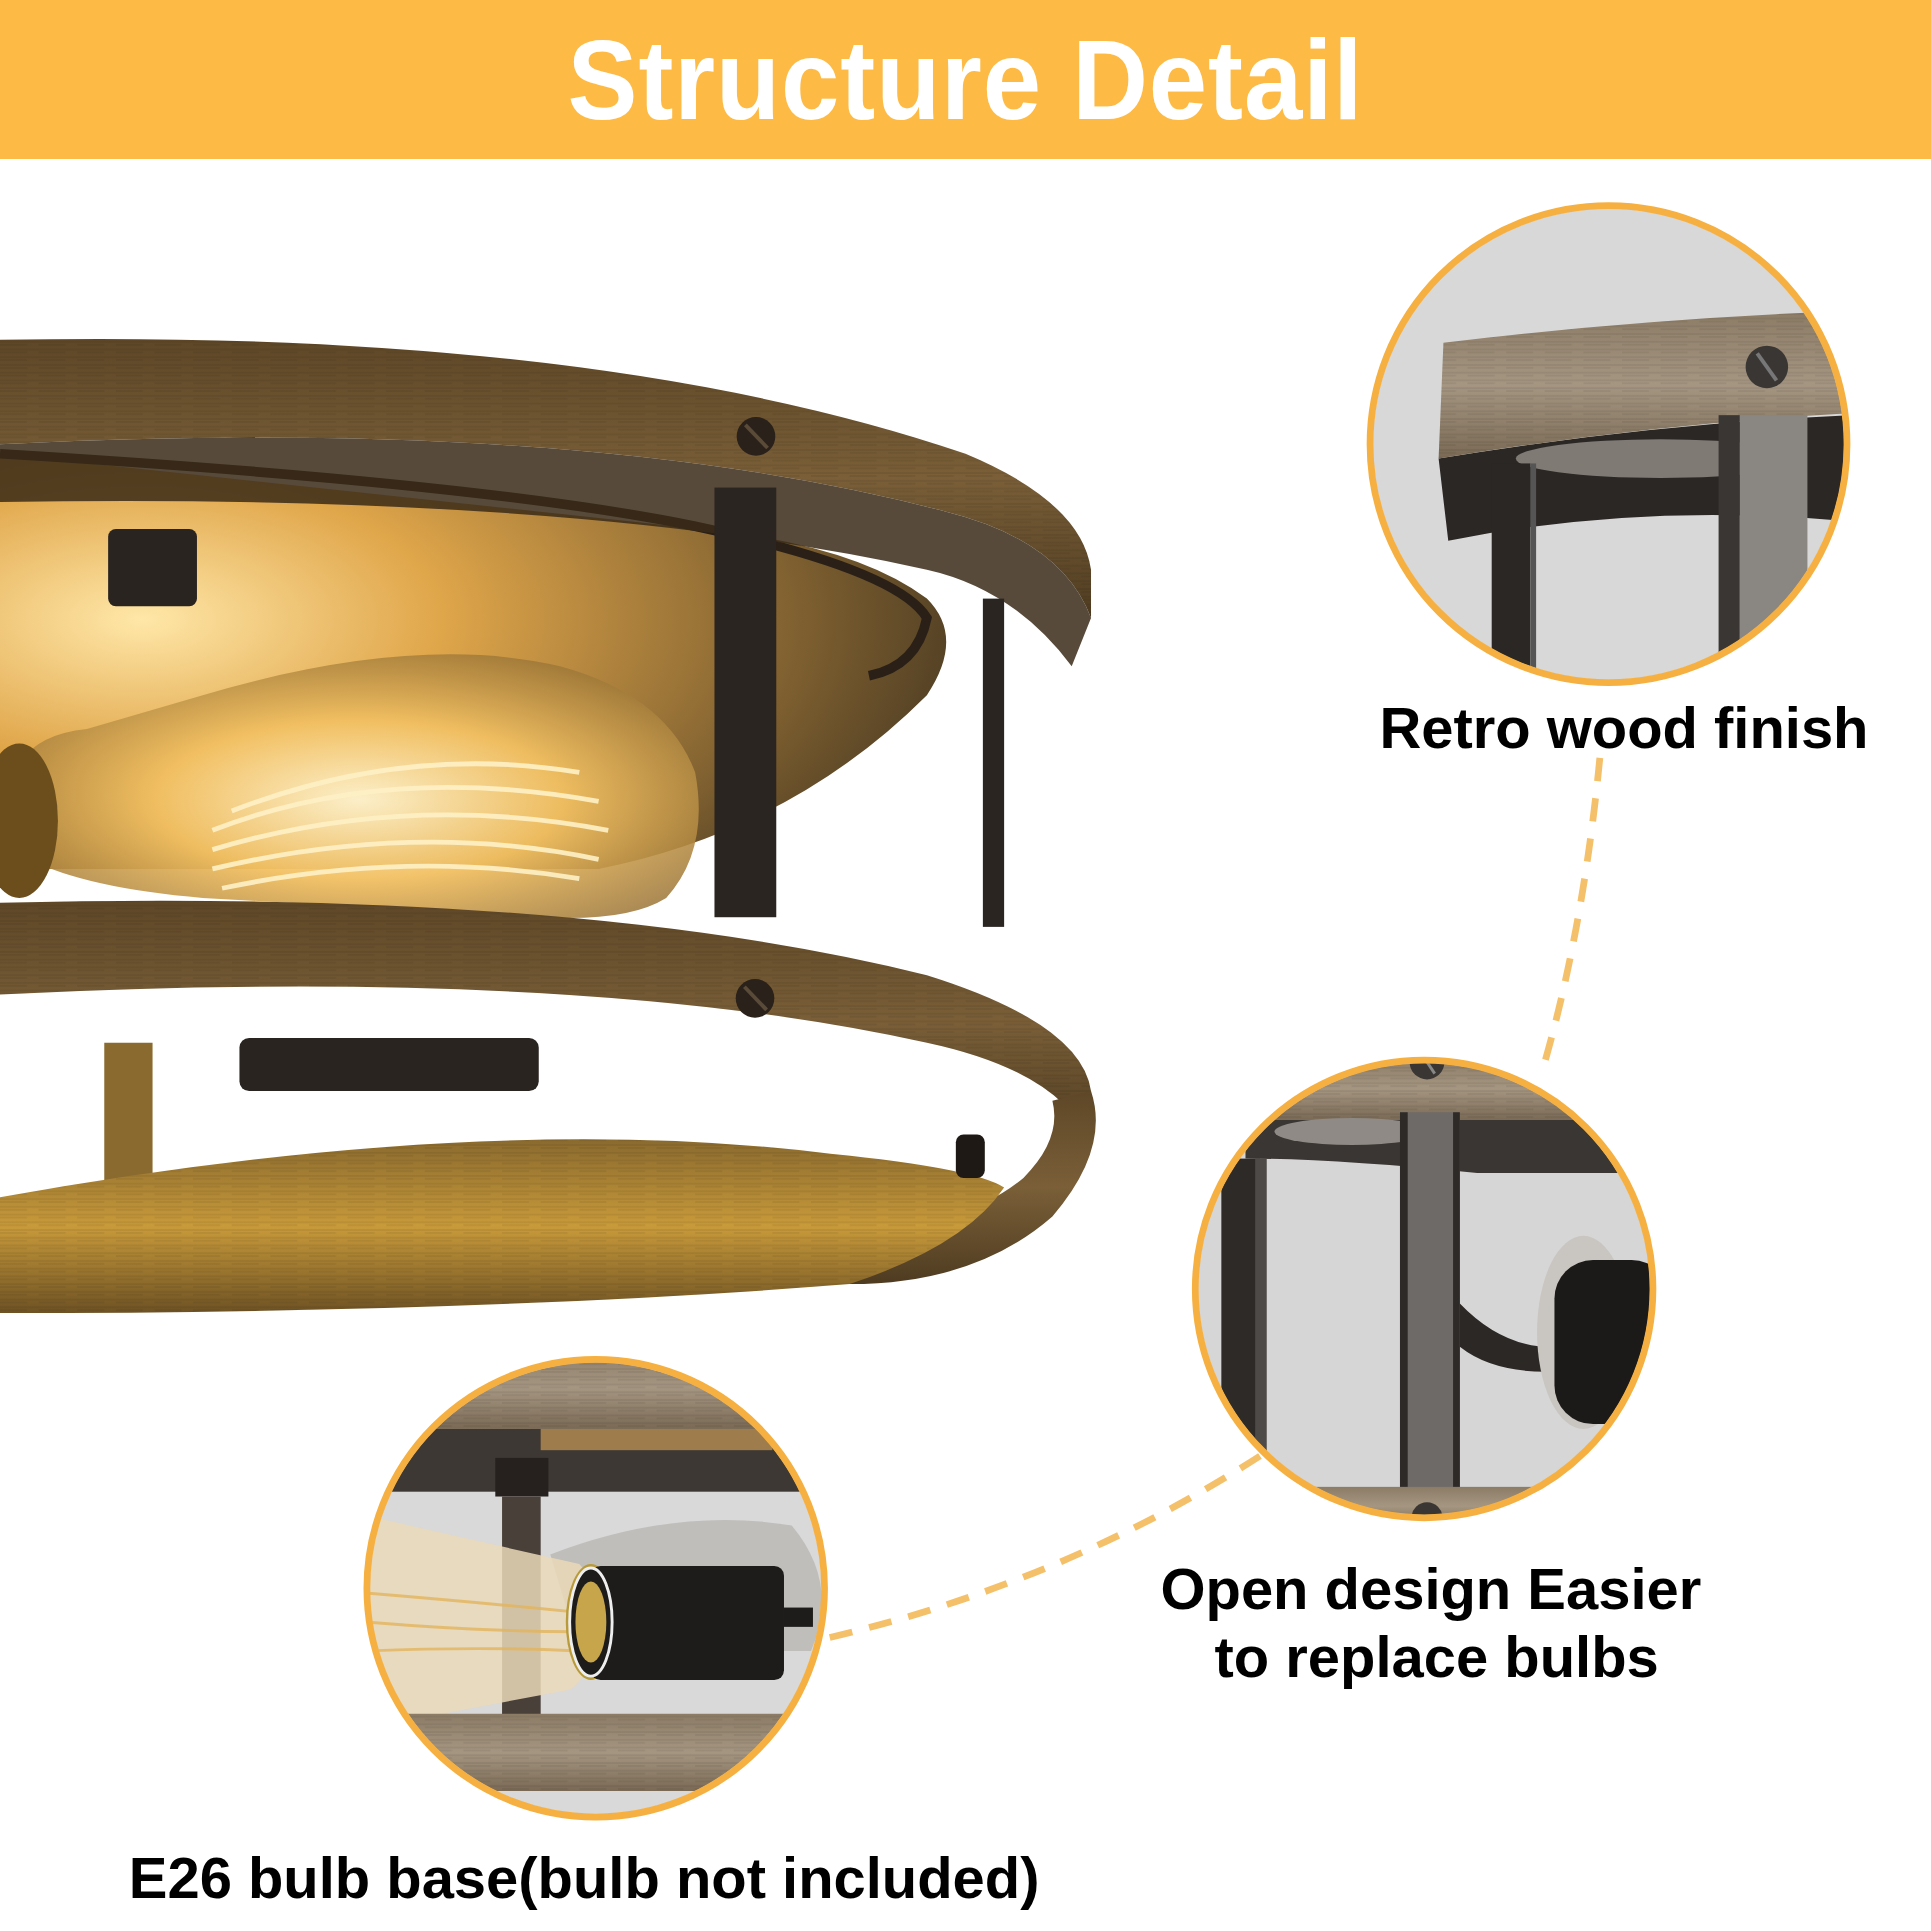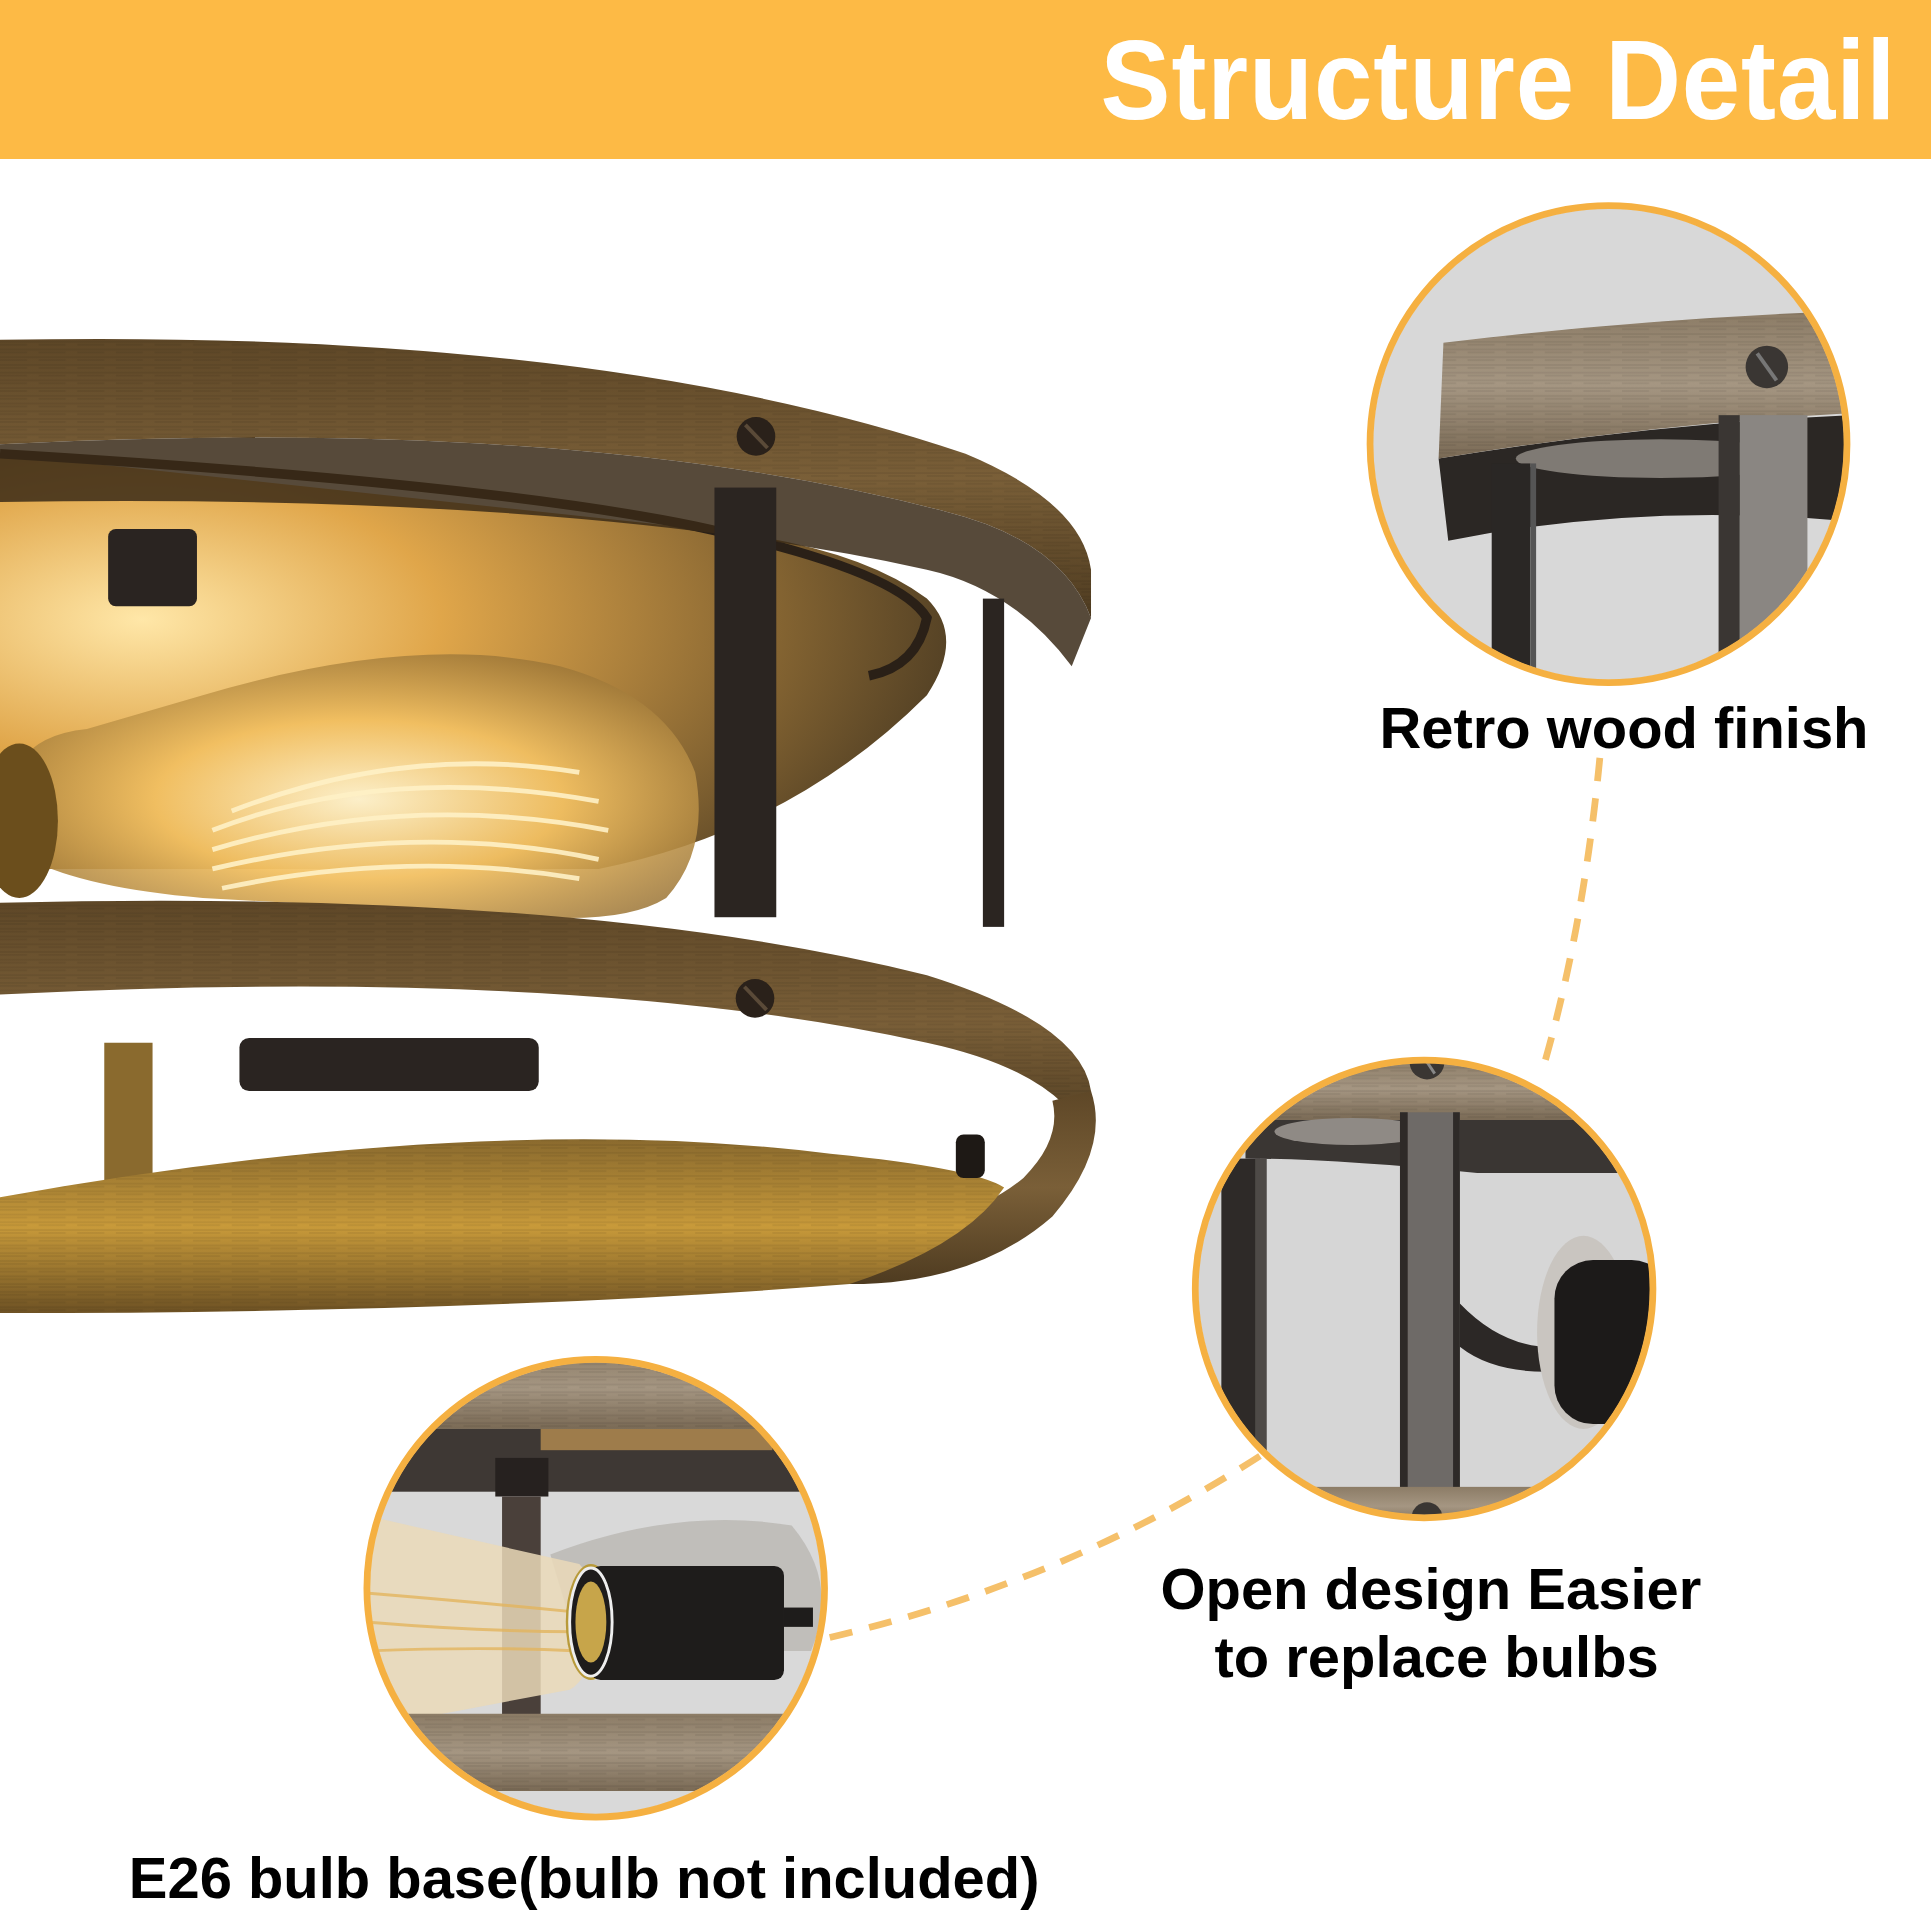--- a/index.html
+++ b/index.html
@@ -1,17 +1,17 @@
 <!DOCTYPE html>
 <html><head>
 <meta charset="utf-8">
 <style>
   html,body{margin:0;padding:0;background:#ffffff;}
   body{width:1931px;height:1931px;position:relative;overflow:hidden;font-family:"Liberation Sans","DejaVu Sans",sans-serif;}
-  .header{position:absolute;left:0;top:0;width:1931px;height:159px;background:#FDBA45;display:flex;align-items:center;justify-content:flex-end;}
+  .header{position:absolute;left:0;top:0;width:1931px;height:159px;background:#FDBA45;display:flex;align-items:center;justify-content:center;}
   .header h1{margin:0;color:#ffffff;font-weight:700;font-size:114px;letter-spacing:1px;line-height:1;transform:scaleX(0.92);}
   .stage{position:absolute;left:0;top:0;width:1931px;height:1931px;}
 </style>
 </head>
 <body>
 
 <div class="header">
   <h1>Structure Detail</h1>
 </div>
 

